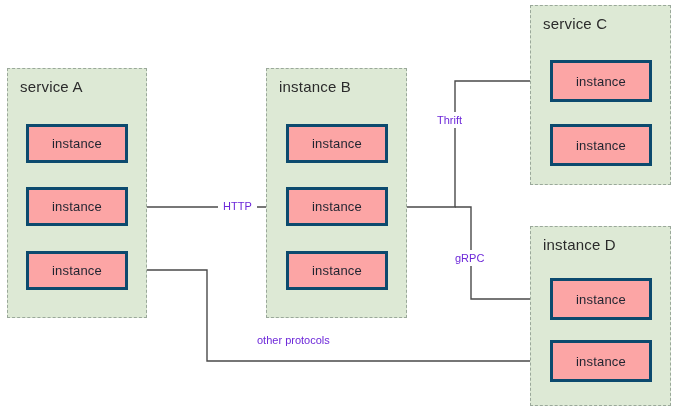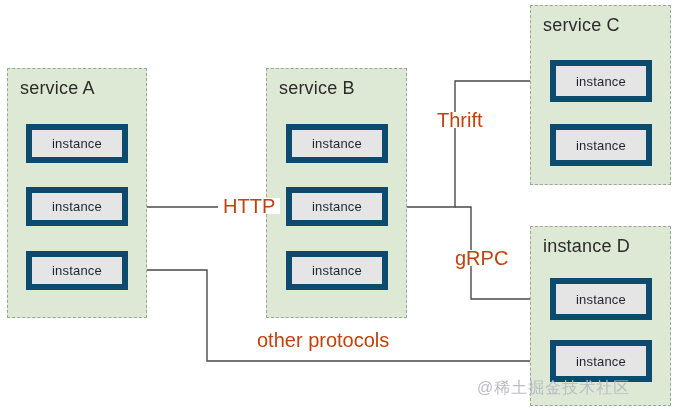--- a/index.html
+++ b/index.html
@@ -26,43 +26,43 @@
   .service-group {
     position: absolute;
     background: #dde9d5;
     border: 1px dashed #9aa89a;
     box-sizing: border-box;
   }
   .service-title {
     position: absolute;
     left: 12px;
     top: 9px;
-    font-size: 18px;
+    font-size: 15px;
     color: #2b2b2b;
     letter-spacing: 0.2px;
     white-space: nowrap;
   }
   .instance-box {
     position: absolute;
-    background: #e5e5e5;
-    border: 6px solid #0c4a6e;
+    background: #fca5a5;
+    border: 3px solid #0c4a6e;
     box-sizing: border-box;
     display: flex;
     align-items: center;
     justify-content: center;
   }
   .instance-label {
     font-size: 13px;
     color: #1f2430;
     letter-spacing: 0.2px;
   }
   .edge-label {
     position: absolute;
-    font-size: 20px;
-    color: #c2410c;
+    font-size: 11px;
+    color: #6d28d9;
     background: #ffffff;
     padding: 0 5px;
     white-space: nowrap;
     line-height: 16px;
   }
   .watermark {
     position: absolute;
     font-size: 16px;
     color: #b9bcc2;
     white-space: nowrap;
@@ -95,21 +95,21 @@
       <div class="instance-box" style="left: 26px; top: 124px; width: 102px; height: 39px;">
         <span class="instance-label">instance</span>
       </div>
       <div class="instance-box" style="left: 26px; top: 187px; width: 102px; height: 39px;">
         <span class="instance-label">instance</span>
       </div>
       <div class="instance-box" style="left: 26px; top: 251px; width: 102px; height: 39px;">
         <span class="instance-label">instance</span>
       </div>
       <div class="service-group" style="left: 266px; top: 68px; width: 141px; height: 250px;">
-        <div class="service-title">service B</div>
+        <div class="service-title">instance B</div>
       </div>
       <div class="instance-box" style="left: 286px; top: 124px; width: 102px; height: 39px;">
         <span class="instance-label">instance</span>
       </div>
       <div class="instance-box" style="left: 286px; top: 187px; width: 102px; height: 39px;">
         <span class="instance-label">instance</span>
       </div>
       <div class="instance-box" style="left: 286px; top: 251px; width: 102px; height: 39px;">
         <span class="instance-label">instance</span>
       </div>
@@ -132,15 +132,14 @@
         <span class="instance-label">instance</span>
       </div>
     </div>
   <div id="labels-layer">
       <div class="edge-label" style="left: 172px; top: 198px; margin-left: 46px;">HTTP</div>
       <div class="edge-label" style="left: 432px; top: 112px;">Thrift</div>
       <div class="edge-label" style="left: 450px; top: 250px;">gRPC</div>
       <div class="edge-label" style="left: 252px; top: 332px;">other protocols</div>
     </div>
 
-  <div class="watermark" style="left: 477px; top: 378px;">@稀土掘金技术社区</div>
 
 </div>
 
 </body></html>

